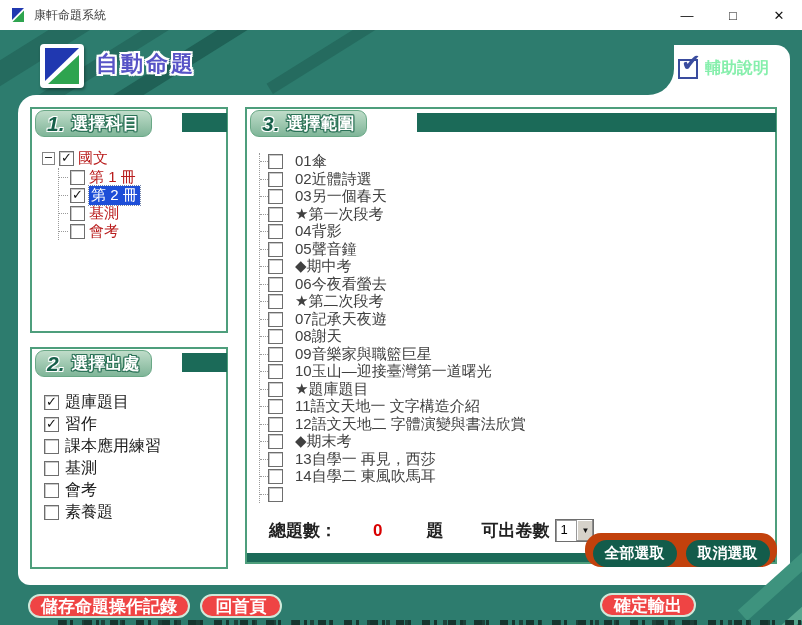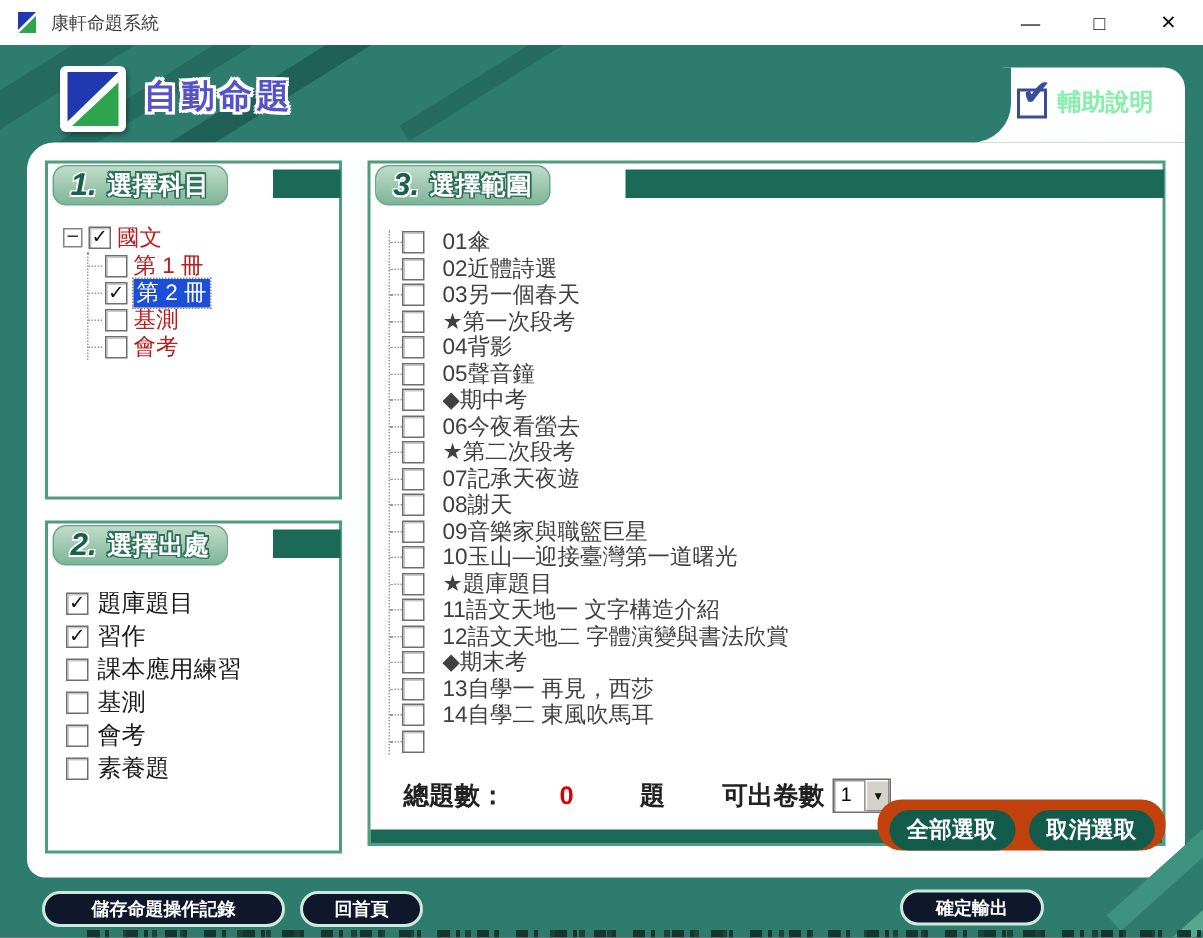--- a/index.html
+++ b/index.html
@@ -93,22 +93,22 @@
   .dd-btn{width:16px;background:#D6D2CA;border-left:1px solid #999;display:flex;align-items:center;
           justify-content:center;font-size:8px;color:#111;box-shadow:inset -1px -1px 0 #8c8c8c,inset 1px 1px 0 #fff;}
   .bottom-bar{position:absolute;left:0;right:0;bottom:0;height:9px;background:#1B6A58;}
   
   .select-btns{position:absolute;left:585px;top:533px;width:192px;height:34px;background:#c2410c;
                border-radius:16px;display:flex;align-items:flex-end;justify-content:center;gap:9px;z-index:8;}
   .green-btn{background:#135C4B;color:#fff;font-weight:bold;font-size:15px;border:none;
              border-radius:14px;padding:4px 12px;white-space:nowrap;cursor:pointer;
              font-family:inherit;}
   
-  .footer-btn{position:absolute;height:24px;border-radius:13px;background:#0f172a;border:2px solid #CFE9DA;
-              color:#fff;font-weight:bold;font-size:12px;display:flex;align-items:center;justify-content:center;
+  .footer-btn{position:absolute;height:24px;border-radius:13px;background:#ef4444;border:2px solid #CFE9DA;
+              color:#fff;font-weight:bold;font-size:17px;display:flex;align-items:center;justify-content:center;
               z-index:9;white-space:nowrap;cursor:pointer;font-family:inherit;}
   .btn-save{left:28px;top:594px;width:162px;}
   .btn-home{left:200px;top:594px;width:82px;}
   .btn-confirm{left:600px;top:593px;width:96px;}
   .corner-stripes{position:absolute;right:0;bottom:0;width:150px;height:100px;overflow:hidden;z-index:2;}
   .cs1{left:70px;top:30px;width:160px;height:14px;background:#3E937E;transform:rotate(-42deg);}
   .cs2{left:96px;top:60px;width:160px;height:10px;background:#57A78F;transform:rotate(-42deg);}
   .status-strip{position:absolute;left:58px;bottom:0;width:744px;height:5px;z-index:10;
     background-image:
       repeating-linear-gradient(90deg,#16352e 0 8px,transparent 8px 12px,#16352e 12px 15px,transparent 15px 26px),

